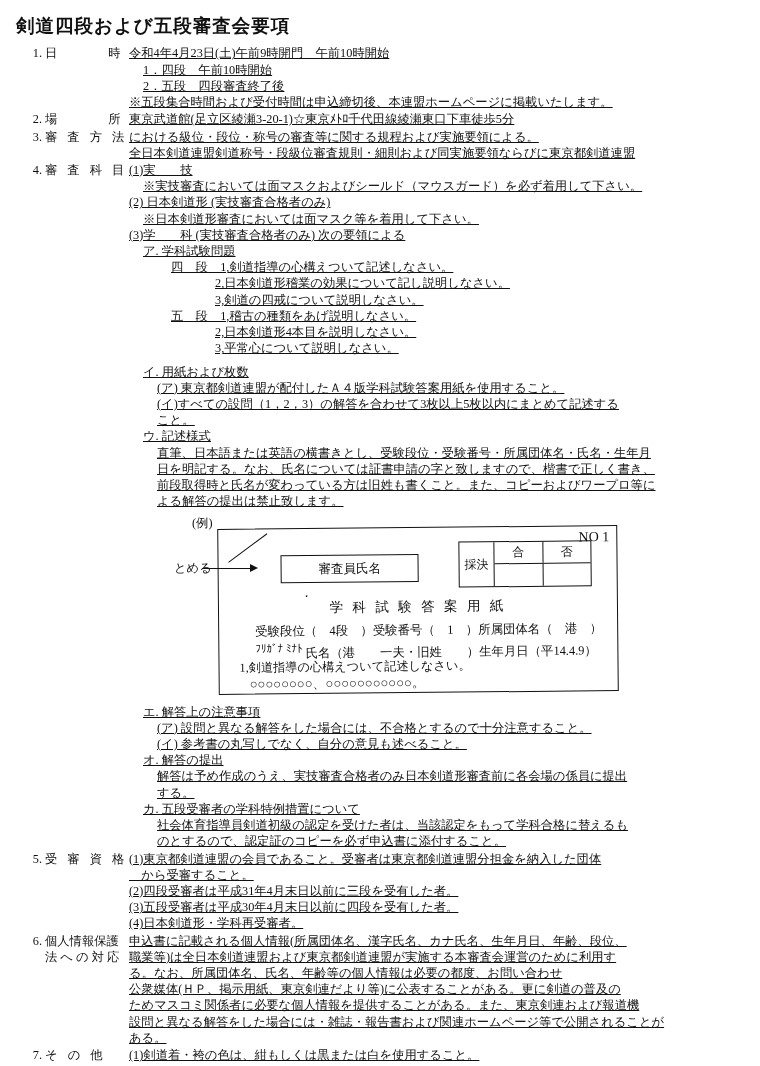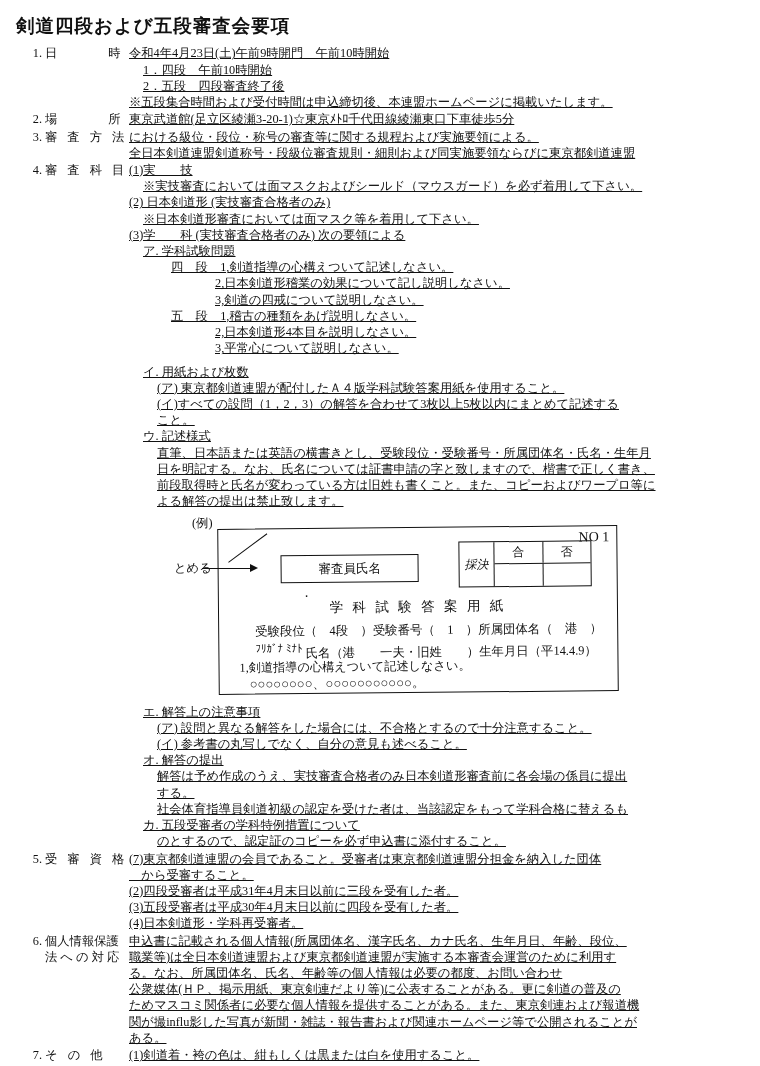--- a/index.html
+++ b/index.html
@@ -161,21 +161,20 @@
   }
   .judge .c1 {
     width: 34px;
     height: 44px;
     border-right: 1.2px solid #111;
     display: flex;
     align-items: center;
     justify-content: center;
     font-size: 12px;
     line-height: 1.05;
-    font-style: italic;
   }
   .judge .c2 {
     width: 96px;
     height: 44px;
     display: flex;
     flex-direction: column;
   }
   .judge .c2 .top {
     height: 21px;
     border-bottom: 1.2px solid #111;
@@ -340,51 +339,51 @@
   <div class="row">
     <div class="num"></div>
     <div class="lbl"></div>
     <div class="body">
       <span class="ln i1">エ. 解答上の注意事項</span>
       <span class="ln i2">(ア) 設問と異なる解答をした場合には、不合格とするので十分注意すること。</span>
       <span class="ln i2">(イ) 参考書の丸写しでなく、自分の意見も述べること。</span>
       <span class="ln i1">オ. 解答の提出</span>
       <span class="ln i2">解答は予め作成のうえ、実技審査合格者のみ日本剣道形審査前に各会場の係員に提出</span>
       <span class="ln i2">する。</span>
+      <span class="ln i1">カ. 五段受審者の学科特例措置について</span>
       <span class="ln i2">社会体育指導員剣道初級の認定を受けた者は、当該認定をもって学科合格に替えるも</span>
-      <span class="ln i1">カ. 五段受審者の学科特例措置について</span>
       <span class="ln i2">のとするので、認定証のコピーを必ず申込書に添付すること。</span>
     </div>
   </div>
 
   <div class="row sec">
     <div class="num">5.</div>
     <div class="lbl spread2">受 審 資 格</div>
     <div class="body">
-      <span class="ln">(7)東京都剣道連盟の会員であること。受審者は東京都剣道連盟分担金を納入した団体</span>
+      <span class="ln">(1)東京都剣道連盟の会員であること。受審者は東京都剣道連盟分担金を納入した団体</span>
       <span class="ln">　から受審すること。</span>
       <span class="ln">(2)四段受審者は平成31年4月末日以前に三段を受有した者。</span>
       <span class="ln">(3)五段受審者は平成30年4月末日以前に四段を受有した者。</span>
       <span class="ln">(4)日本剣道形・学科再受審者。</span>
     </div>
   </div>
 
   <div class="row sec">
     <div class="num">6.</div>
     <div class="lbl" style="line-height:1.32">
       <span class="ln">個人情報保護</span>
       <span class="ln">法 へ の 対 応</span>
     </div>
     <div class="body">
       <span class="ln">申込書に記載される個人情報(所属団体名、漢字氏名、カナ氏名、生年月日、年齢、段位、</span>
       <span class="ln">職業等)は全日本剣道連盟および東京都剣道連盟が実施する本審査会運営のために利用す</span>
       <span class="ln">る。なお、所属団体名、氏名、年齢等の個人情報は必要の都度、お問い合わせ</span>
       <span class="ln">公衆媒体(ＨＰ、掲示用紙、東京剣連だより等)に公表することがある。更に剣道の普及の</span>
       <span class="ln">ためマスコミ関係者に必要な個人情報を提供することがある。また、東京剣連および報道機</span>
-      <span class="ln">関が撮influ影した写真が新聞・雑誌・報告書および関連ホームページ等で公開されることが</span>
+      <span class="ln">設問と異なる解答をした場合には・雑誌・報告書および関連ホームページ等で公開されることが</span>
       <span class="ln">ある。</span>
     </div>
   </div>
 
   <div class="row sec">
     <div class="num">7.</div>
     <div class="lbl spread2">そ の 他</div>
     <div class="body">
       <span class="ln">(1)剣道着・袴の色は、紺もしくは黒または白を使用すること。</span>
 

